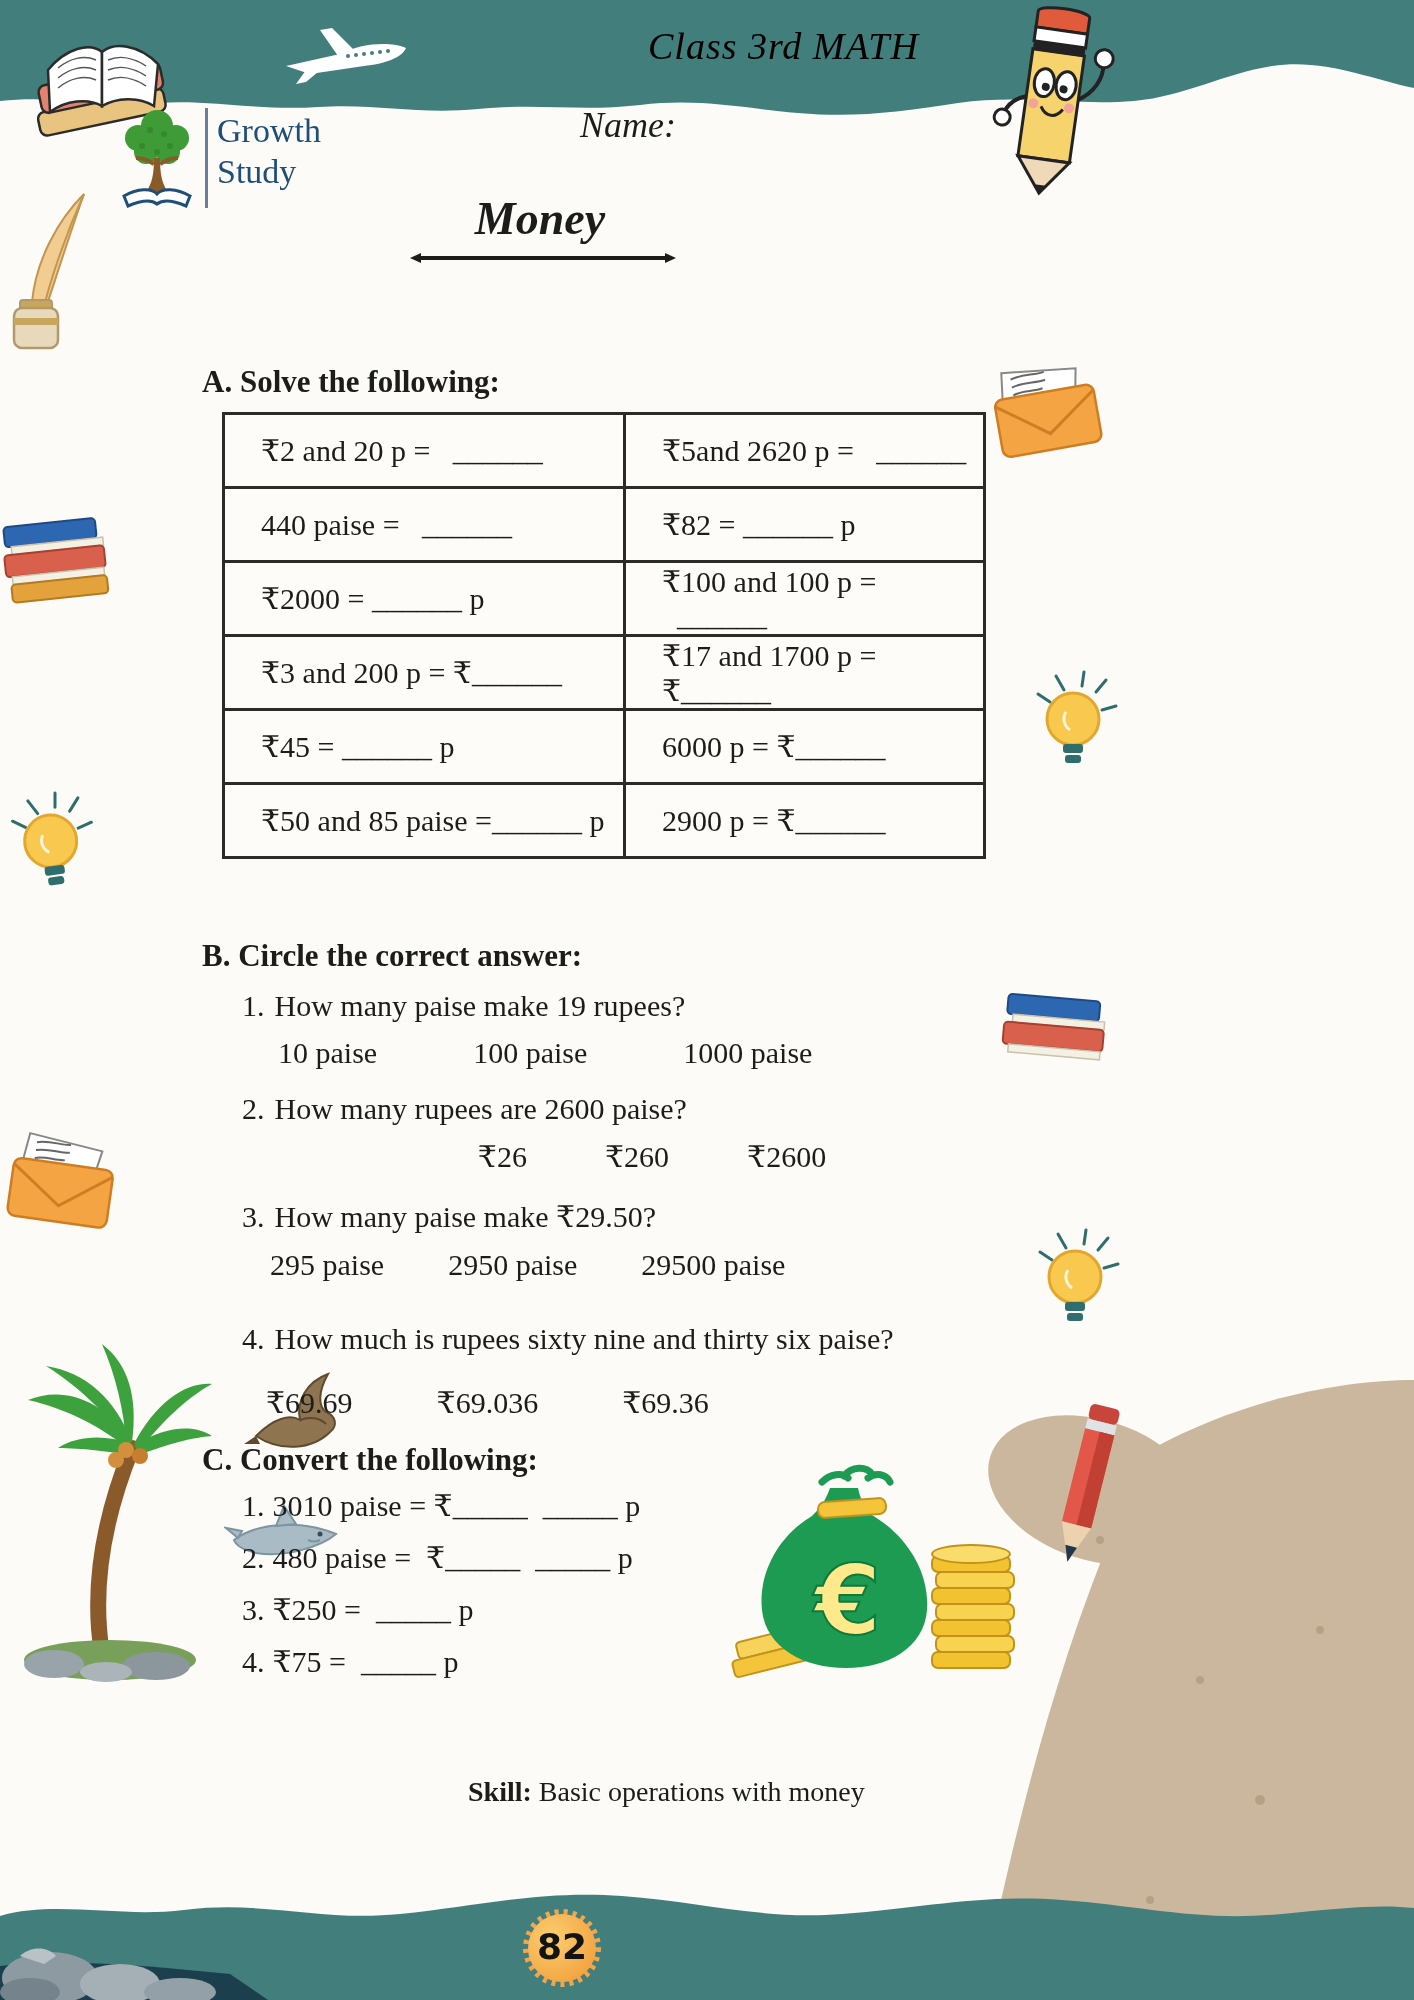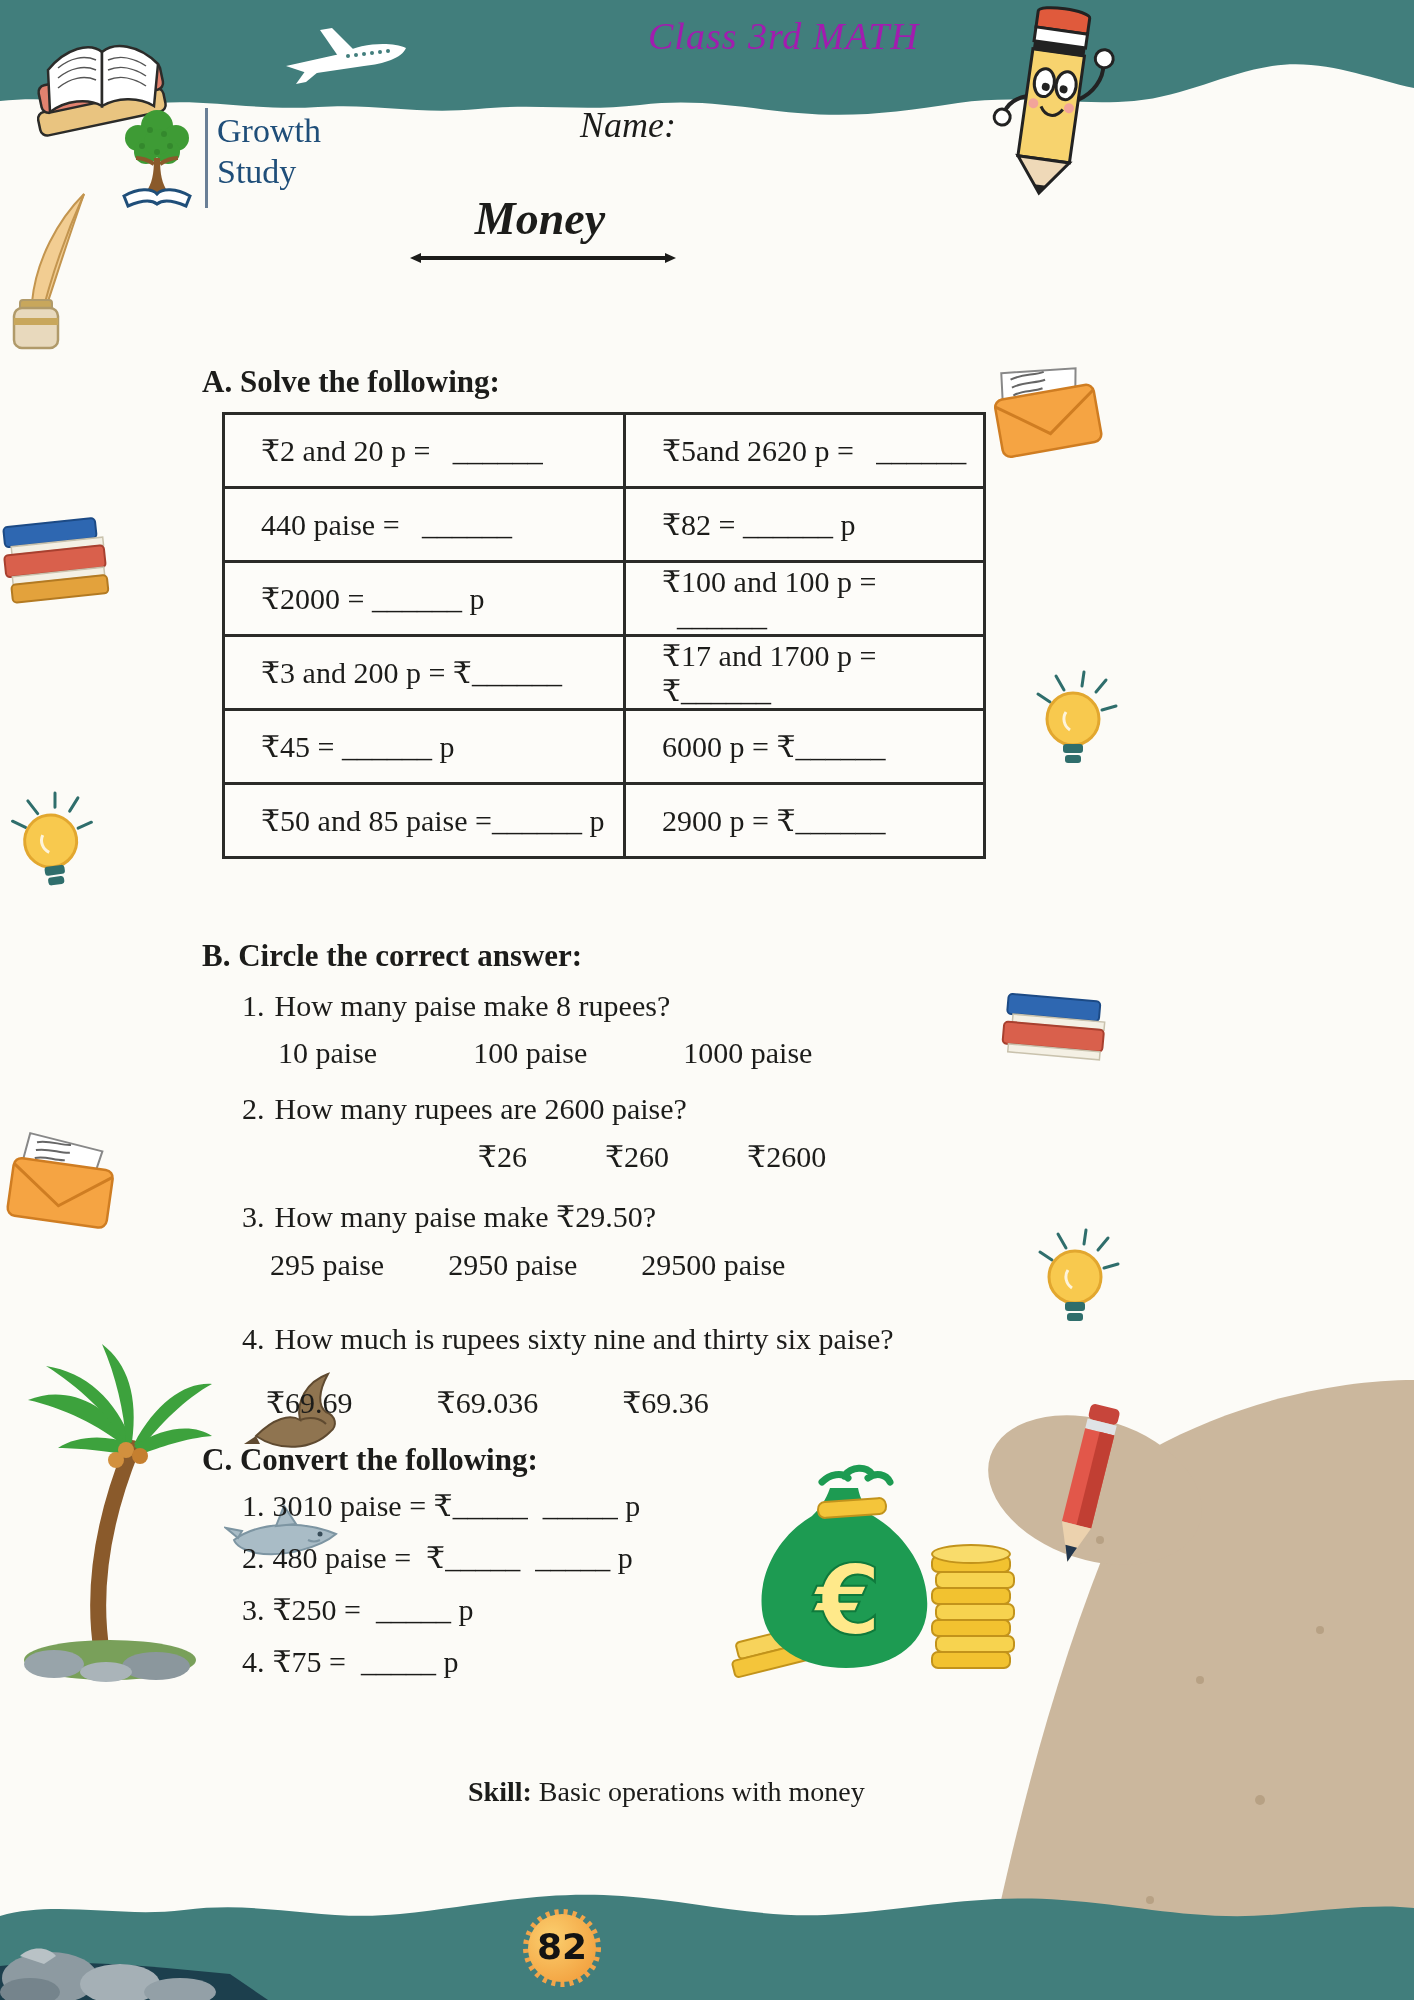--- a/index.html
+++ b/index.html
@@ -1,19 +1,19 @@
 <!DOCTYPE html>
 <html><head>
 <meta charset="utf-8">
 <style>
   html,body{margin:0;padding:0;background:#e8e8e4;}
   .page{position:relative;width:1414px;height:2000px;margin:0 auto;background:#fcfbf7;overflow:hidden;
         font-family:"Liberation Serif","DejaVu Serif","DejaVu Sans",serif;color:#1c1c1a;}
   .abs{position:absolute;}
-  .course{left:648px;top:14px;font-size:38px;font-style:italic;color:#a21caf;letter-spacing:1px;}
+  .course{left:648px;top:24px;font-size:38px;font-style:italic;color:#000000;letter-spacing:1px;}
   .brand-divider{left:205px;top:108px;width:3px;height:100px;background:#6a7f96;}
   .brand-text{left:217px;top:110px;font-size:34px;line-height:41px;color:#1f4e79;}
   .name-label{left:580px;top:104px;font-size:36px;font-style:italic;}
   .page-title{left:380px;top:192px;width:320px;text-align:center;font-size:46px;font-weight:bold;font-style:italic;}
   .sec-heading{font-size:31px;font-weight:bold;line-height:40px;}
   .secA-h{left:202px;top:362px;}
   .grid{left:222px;top:412px;border-collapse:collapse;table-layout:fixed;width:764px;}
   .grid td{border:3px solid #2b2b29;font-size:30px;padding:0 6px 0 36px;height:71px;background:#fdfcf9;}
   .grid td.c1{width:356px;}
   .secB{left:202px;top:936px;width:800px;}
@@ -326,21 +326,21 @@
       <td class="c1">₹50 and 85 paise =______ p</td>
       <td>2900 p = ₹______</td>
         </tr>
   </tbody>
     </table>
 
   <div class="abs secB">
     <div class="sec-heading">B. Circle the correct answer:</div>
     <div class="qb1">
       <div class="qline">
-        <span class="qnum">1.</span><span>How many paise make 8 rupees?</span></div>
+        <span class="qnum">1.</span><span>How many paise make 19 rupees?</span></div>
       <div class="opts opts1">
         <span>10 paise</span>
         <span>100 paise</span>
         <span>1000 paise</span>
       </div>
     </div>
     <div class="qb2">
       <div class="qline">
         <span class="qnum">2.</span><span>How many rupees are 2600 paise?</span></div>
       <div class="opts opts2">

